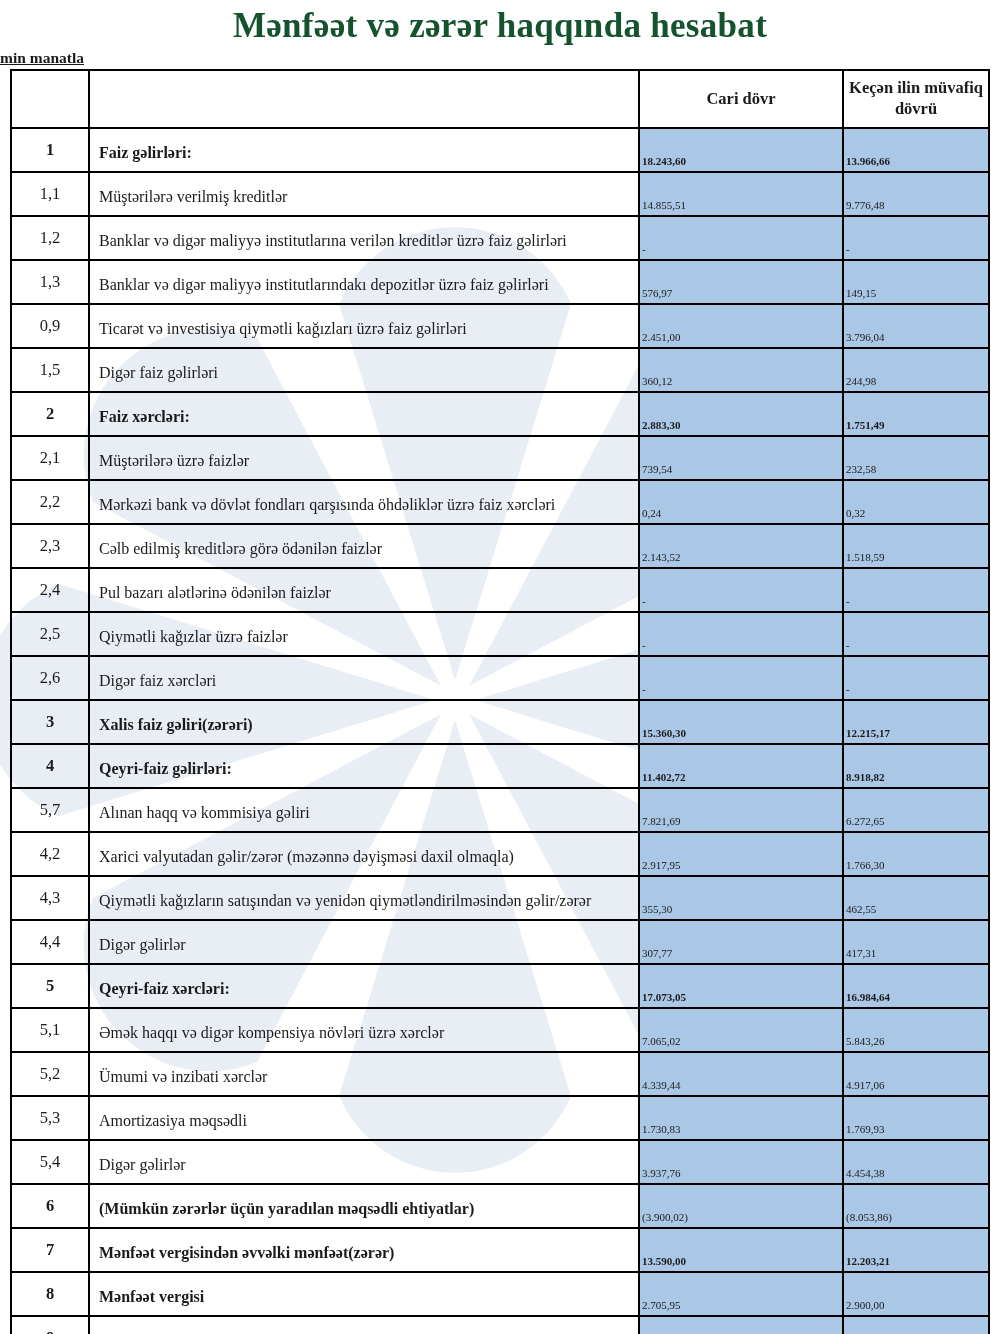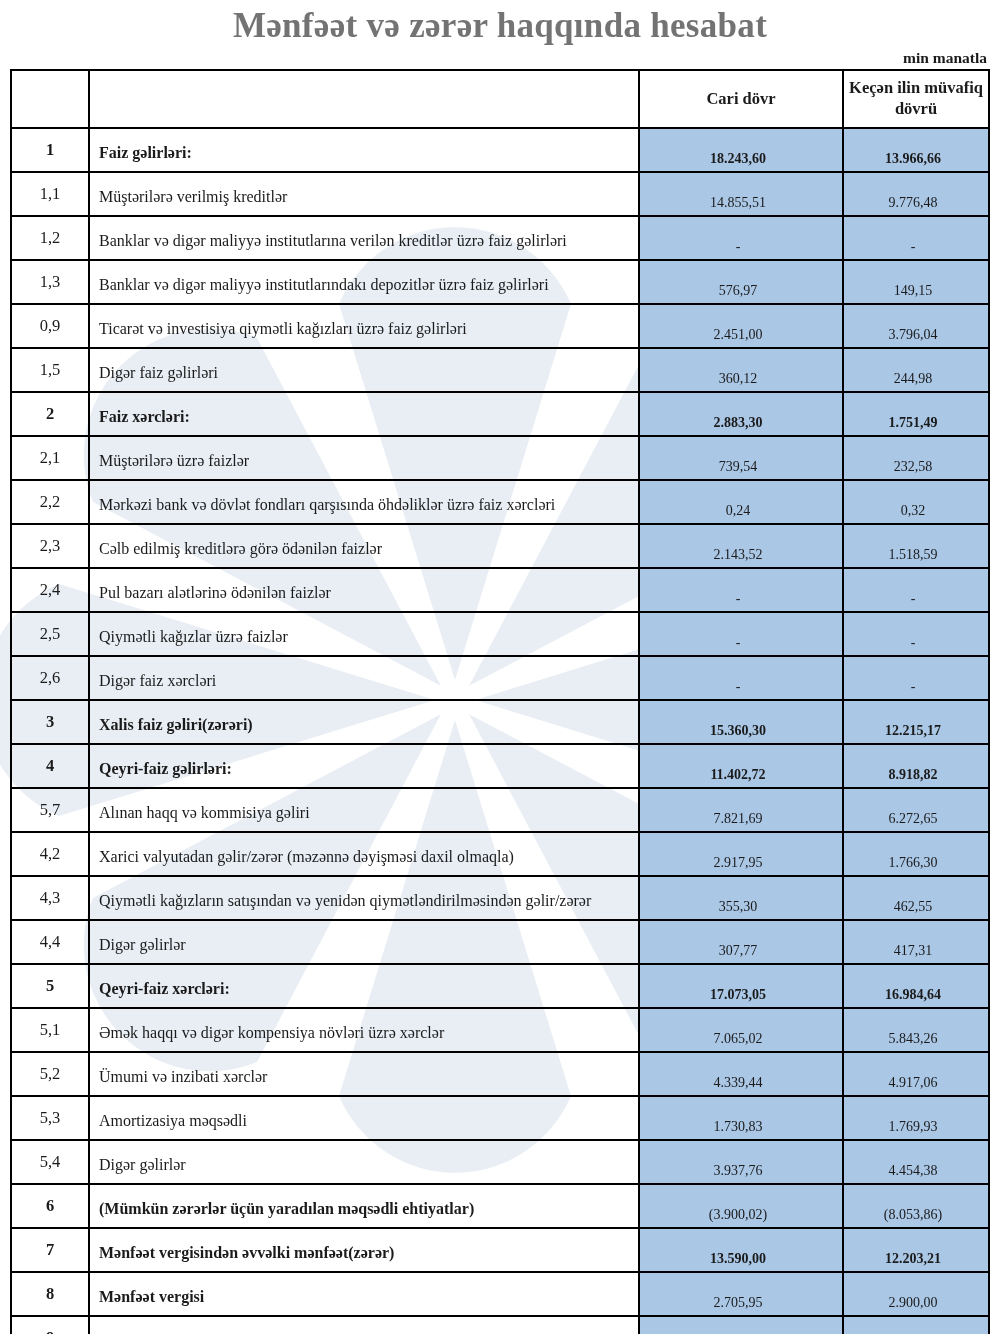--- a/index.html
+++ b/index.html
@@ -12,31 +12,31 @@
     overflow:hidden;
   }
   .watermark {
     position:absolute; left:0; top:0; z-index:0;
     pointer-events:none;
   }
   .title {
     position:relative; z-index:1;
     margin:6px 0 0 0;
     text-align:center;
-    color:#737373;
+    color:#14532d;
     font-size:35px;
     font-weight:bold;
     letter-spacing:0.3px;
   }
   .unit-label {
     position:relative; z-index:1;
-    text-align:right;
     font-weight:bold;
     font-size:15.5px;
     margin:3px 13px 2px 0;
+    text-decoration:underline;
   }
   table.pl {
     position:relative; z-index:1;
     border-collapse:collapse;
     table-layout:fixed;
     margin-left:10px;
     width:978px;
   }
   .pl th, .pl td { border:2px solid #000000; }
   .pl th {
@@ -60,23 +60,23 @@
     text-align:left;
     vertical-align:middle;
     font-size:16px;
     line-height:1.3;
     padding:9px 8px 3px 9px;
     background:transparent;
     margin-top:43px;
   }
   td.c-val {
     background:#aac7e6;
-    text-align:center;
+    text-align:left;
     vertical-align:bottom;
-    font-size:14px;
+    font-size:11px;
     padding:2px 8px 4px 2px;
   }
   .b { font-weight:bold; }
 </style>
 </head>
 <body>
 
 <svg class="watermark" width="1000" height="1334" viewBox="0 0 1000 1334" aria-hidden="true">
   <g transform="translate(455,700)" fill="#e9eef5">
     <path d="M0,-20 L-116,-396 A126,126 0 0 1 116,-396 Z" transform="rotate(0)"></path>

